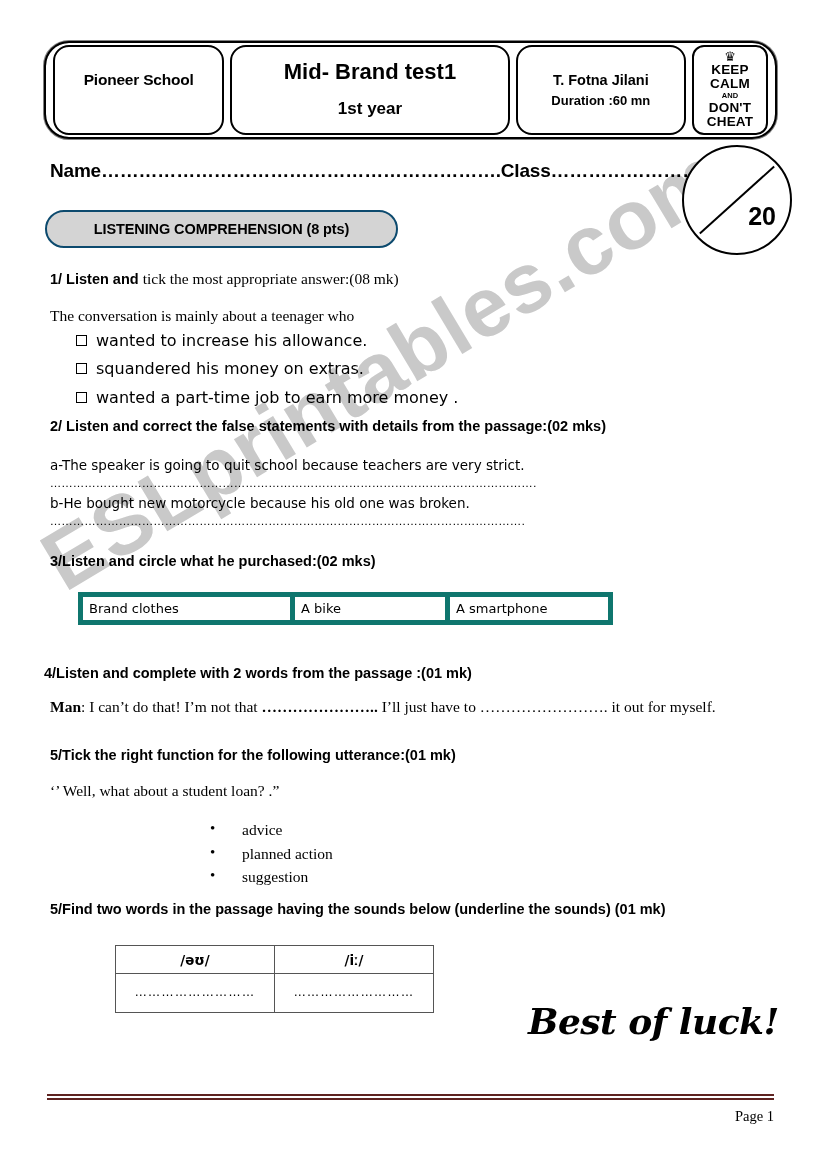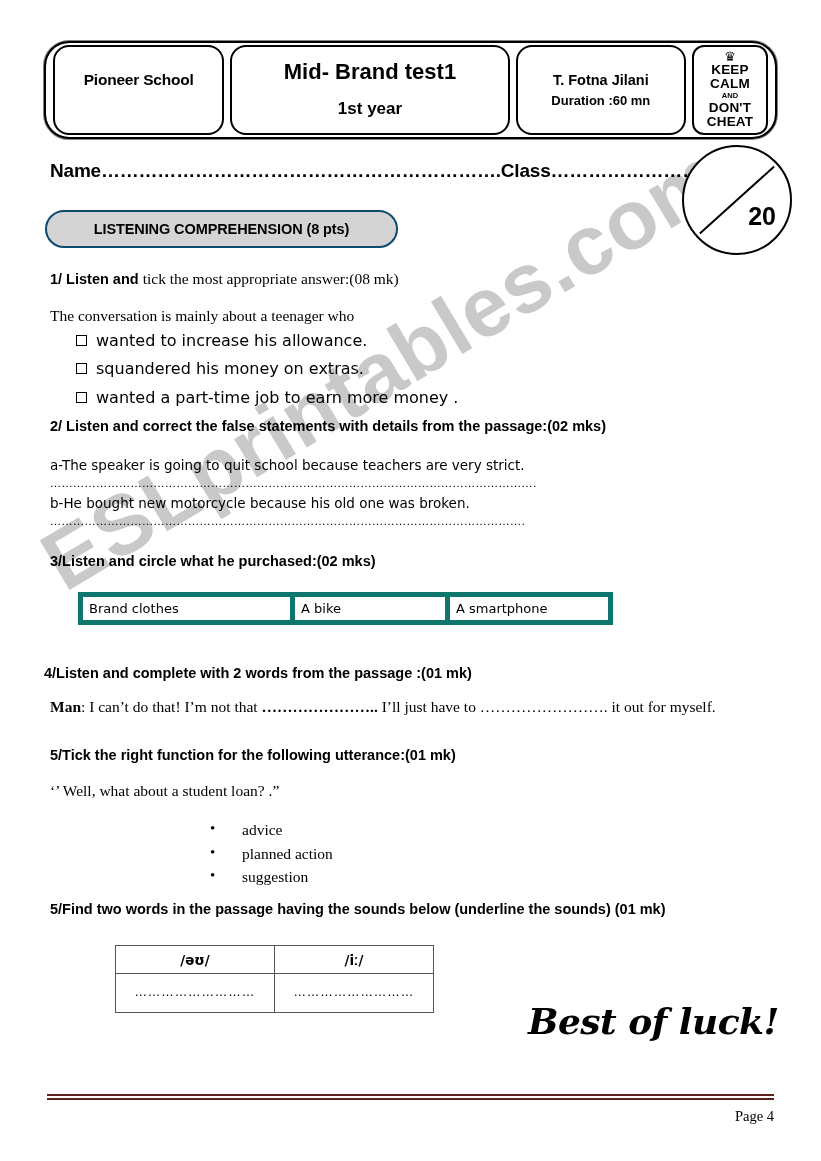--- a/index.html
+++ b/index.html
@@ -444,15 +444,15 @@
       <tr>
         <td class="ipa-ans">………………………</td>
         <td class="ipa-ans">………………………</td>
       </tr>
     </tbody>
   </table>
 
   <div class="best-luck">Best of luck!</div>
 
   <div class="footer-rule"></div>
-  <div class="page-num">Page 4</div>
+  <div class="page-num">Page 1</div>
 
 </div>
 
 </body></html>

